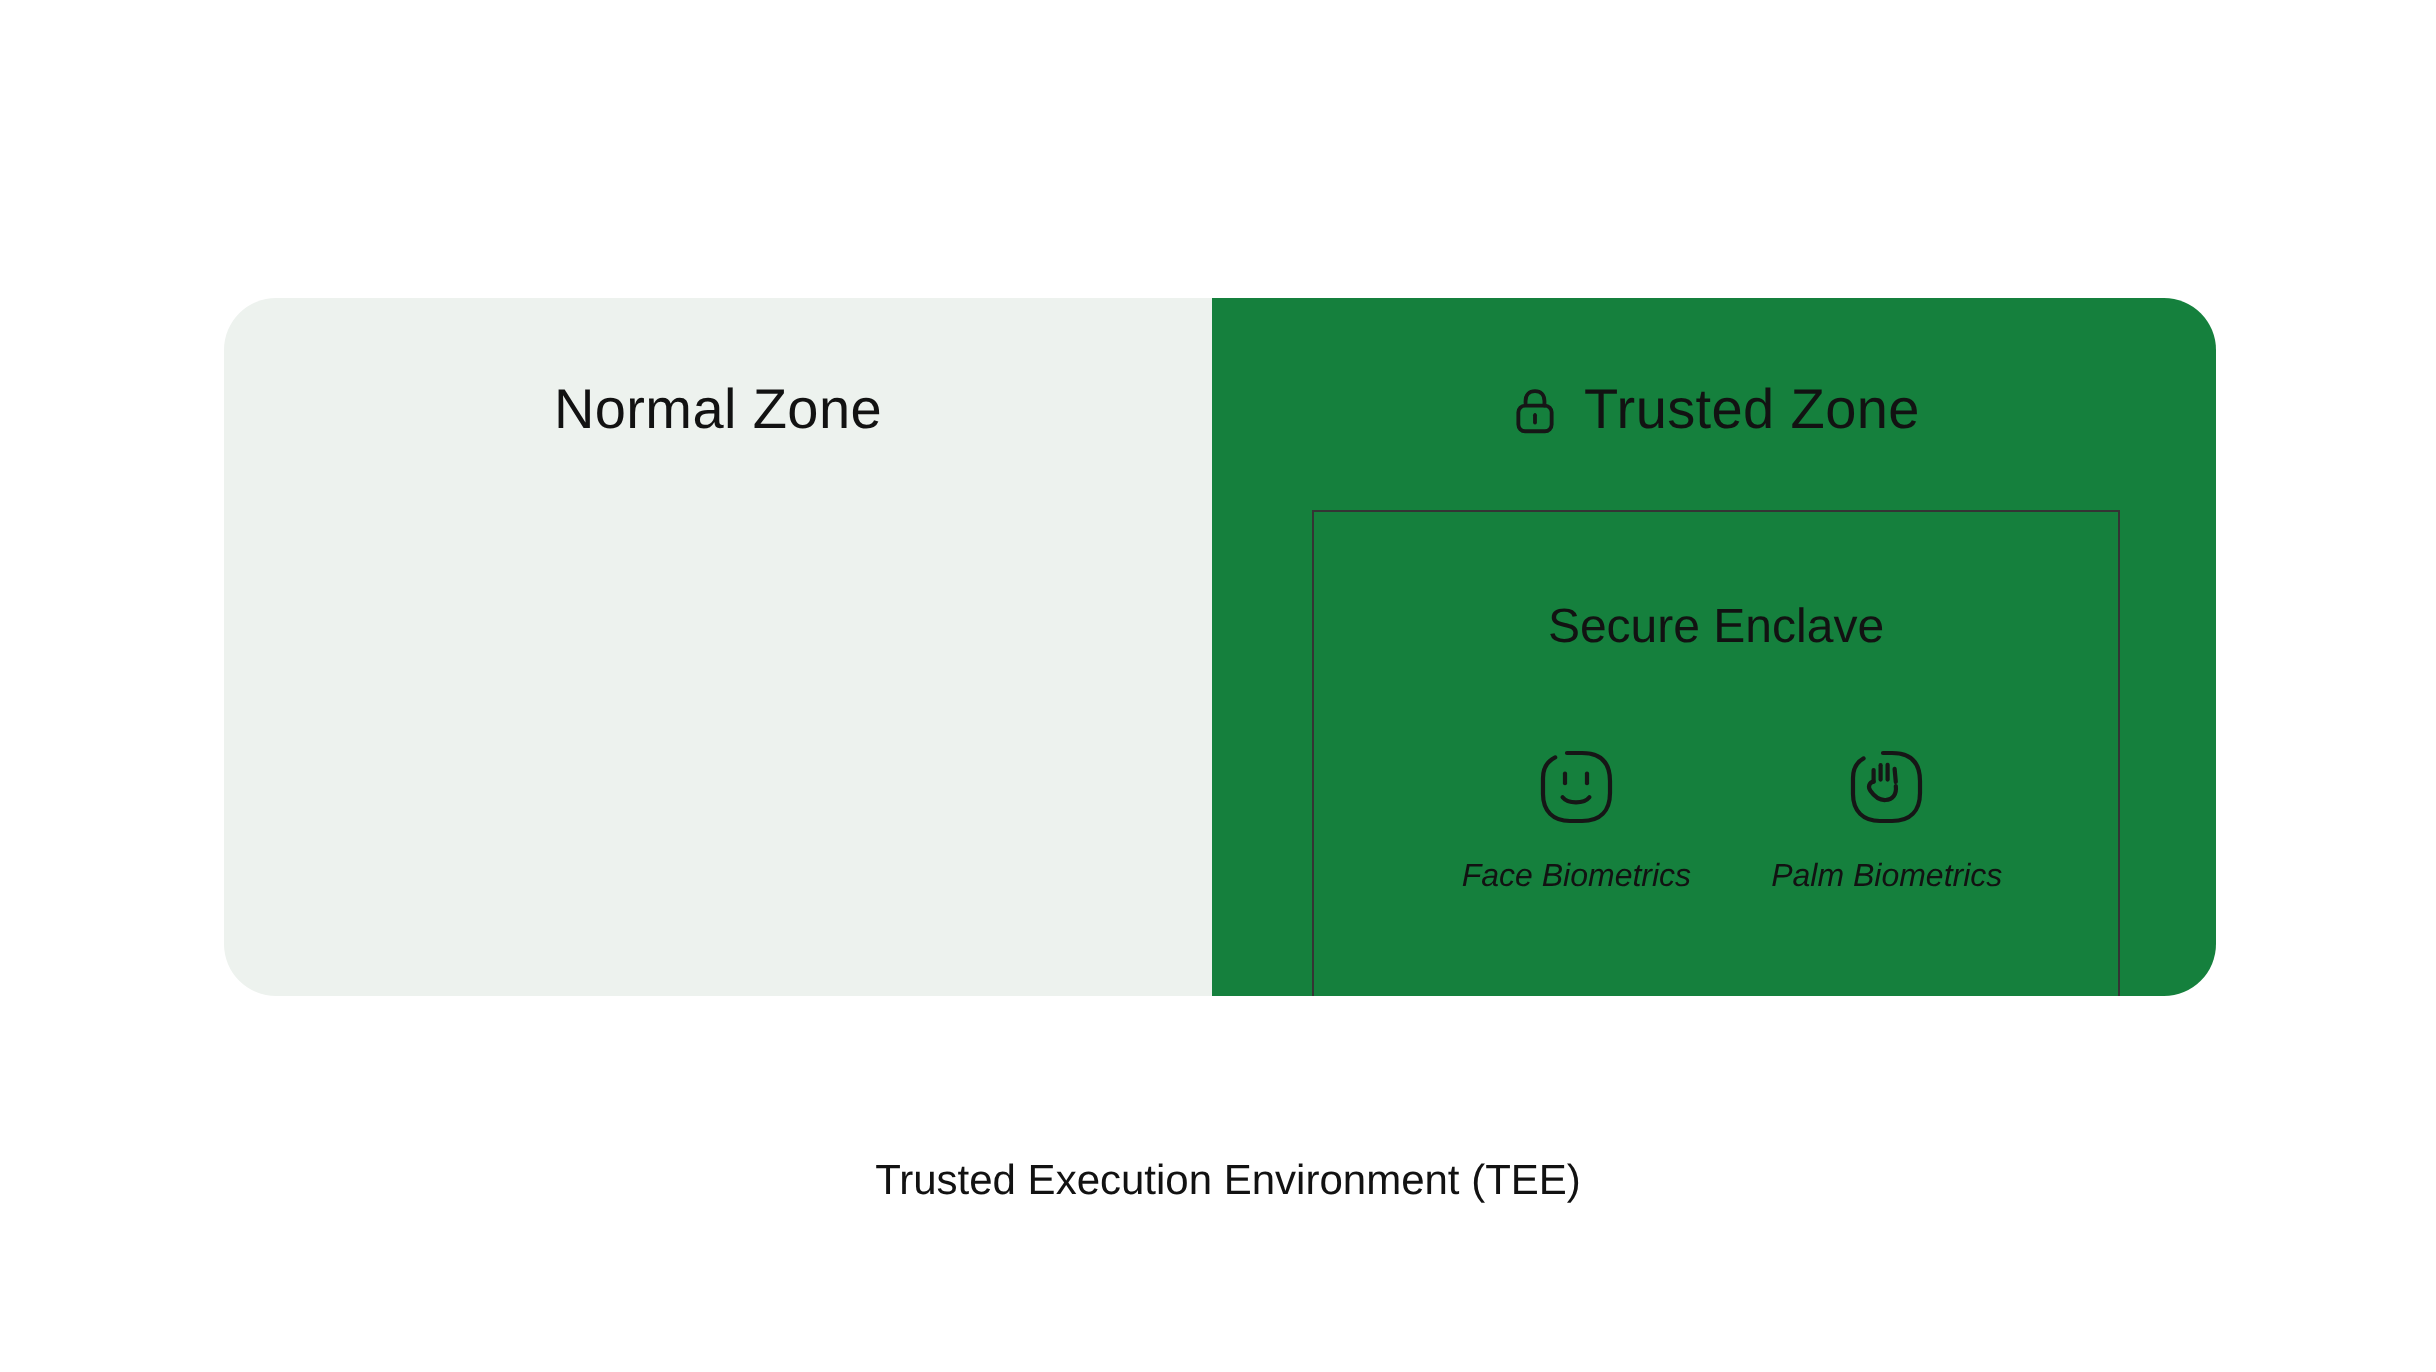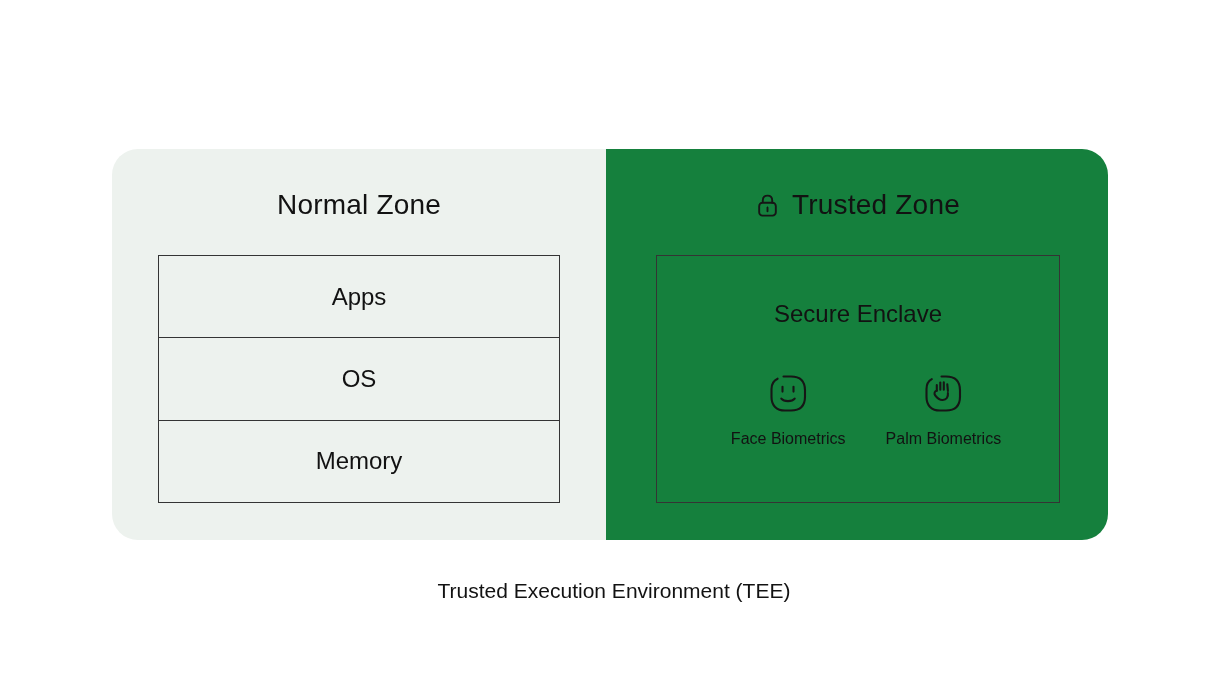--- a/index.html
+++ b/index.html
@@ -14,21 +14,21 @@
     width: 1218px;
     height: 686px;
     background: #ffffff;
     overflow: hidden;
   }
   .tee-card {
     position: absolute;
     left: 112px;
     top: 149px;
     width: 996px;
-    height: 391px;
+    height: 349px;
     border-radius: 26px;
     overflow: hidden;
     display: flex;
   }
   .zone { position: relative; height: 100%; }
   .zone-normal  { width: 494px; background: #edf2ee; }
   .zone-trusted { width: 502px; background: #15803d; }
   .zone-title {
     position: absolute;
     top: 40px;
@@ -83,20 +83,21 @@
     line-height: 28px;
   }
   .bio-row {
     position: absolute;
     top: 114px;
     left: 0; right: 0;
     display: flex;
     justify-content: center;
     gap: 40px;
     transform: translateX(8px);
+    font-style: italic;
   }
   .bio-item {
     display: flex;
     flex-direction: column;
     align-items: center;
     gap: 14px;
   }
   .bio-icon { display: inline-flex; width: 46px; height: 46px; }
   .bio-label {
     font-size: 16px;
@@ -120,31 +121,20 @@
 <body>
 
 <div class="stage">
 
   <div class="tee-card">
 
     <section class="zone zone-normal">
       <h2 class="zone-title">
         <span>Normal Zone</span>
       </h2>
-      <div class="stack-box">
-        <div class="stack-layer">
-          <span>Apps</span>
-        </div>
-        <div class="stack-layer">
-          <span>OS</span>
-        </div>
-        <div class="stack-layer">
-          <span>Memory</span>
-        </div>
-      </div>
     </section>
 
     <section class="zone zone-trusted">
       <h2 class="zone-title">
         <span class="lock-icon-wrap">
           <svg width="27" height="27" viewBox="0 0 24 24" fill="none" stroke="#161616" stroke-width="1.7" stroke-linecap="round" stroke-linejoin="round">
             <rect x="4.6" y="9.6" width="14.8" height="11.4" rx="3"></rect>
             <path d="M7.8 8.5 V7.5 C7.8 4.9 9.4 3.2 12 3.2 C14.6 3.2 16.2 4.9 16.2 7.5 V9.6"></path>
             <line x1="12" y1="13.9" x2="12" y2="17.1"></line>
             <circle cx="12" cy="13.5" r="0.55" fill="#161616" stroke="none"></circle>

